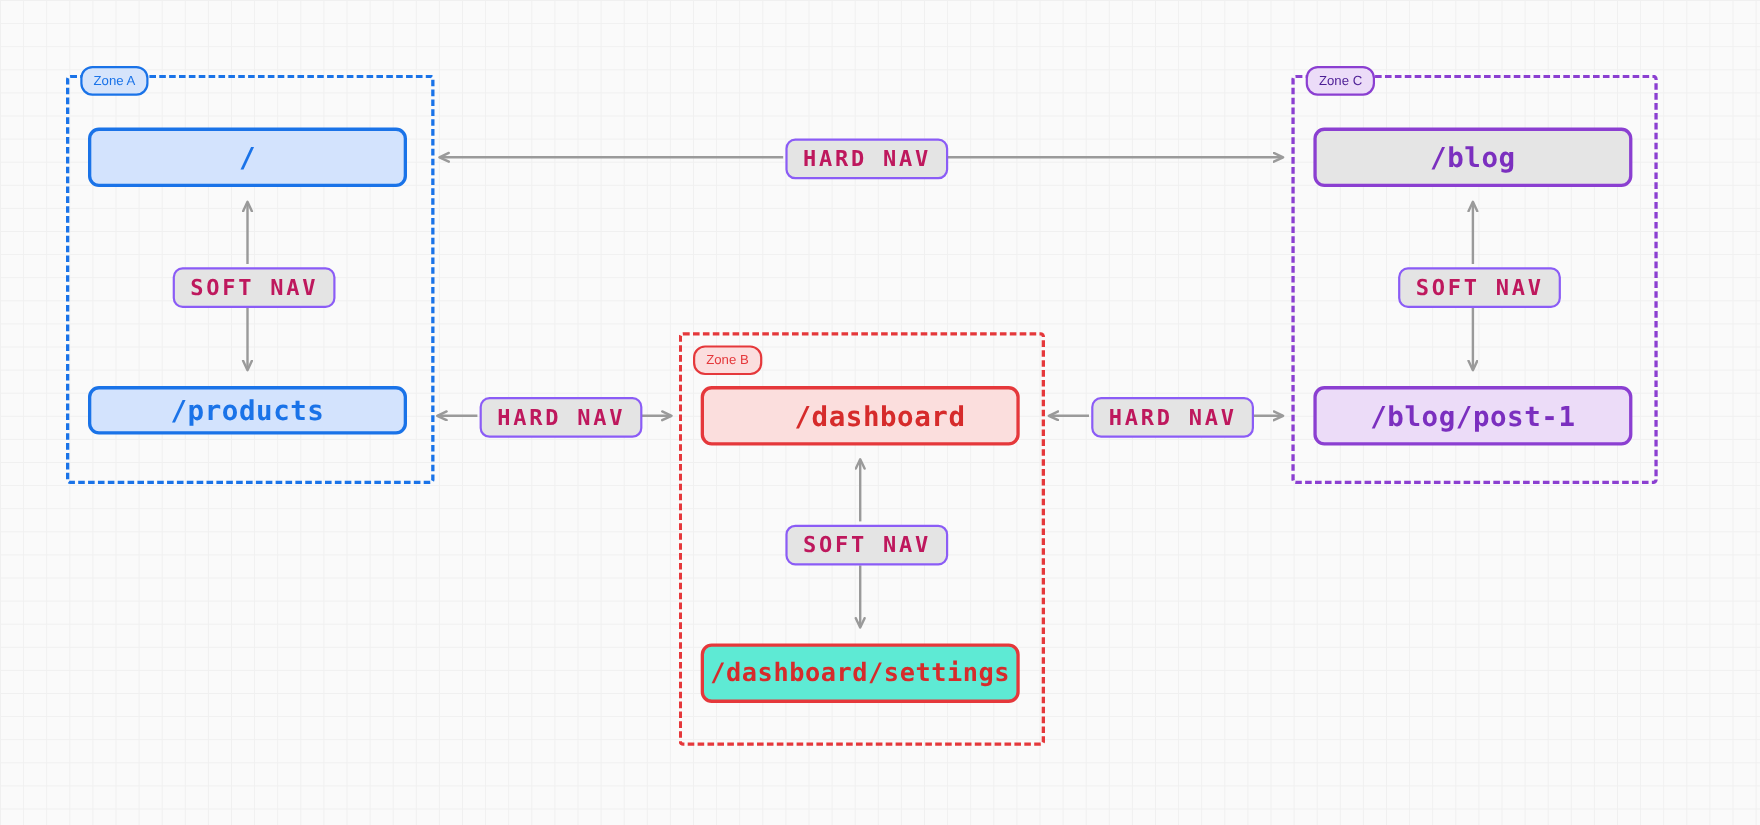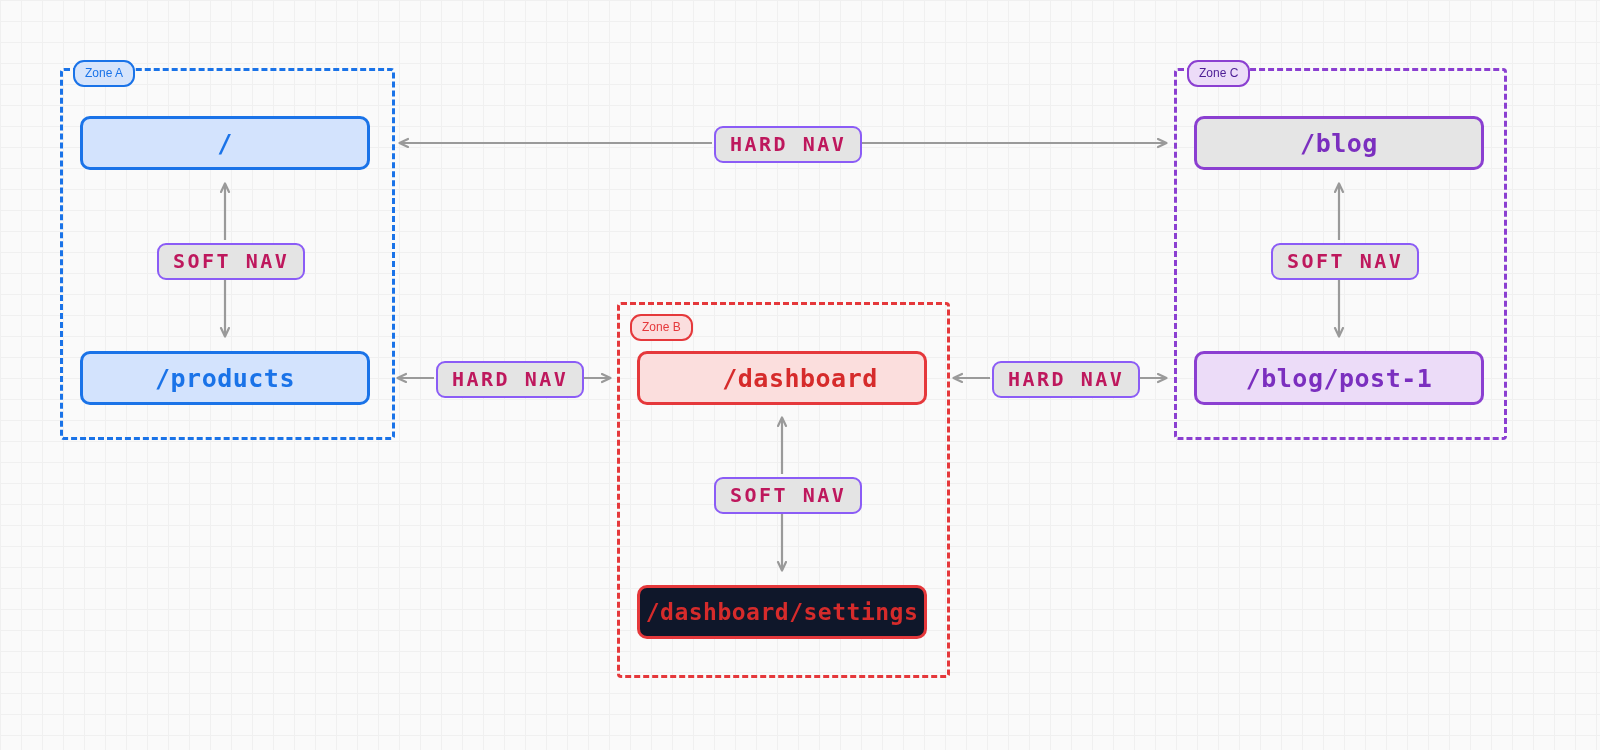--- a/index.html
+++ b/index.html
@@ -146,29 +146,29 @@
 
   <div class="zone" style="left:1174px; top:68px; width:333px; height:372px; border-color:#8b3fd1;"></div>
   <div class="zone-label" style="left:1187px; top:60px; color:#4c1d95; border-color:#8b3fd1; background:#ecdcf8;">
     <span>Zone C</span>
   </div>
 
   <div class="node" style="left:80px; top:116px; width:290px; height:54px; background:#d3e3fd; border-color:#1a73e8; color:#1a73e8;">
     <span>/</span>
   </div>
 
-  <div class="node" style="left:80px; top:351px; width:290px; height:54px; background:#d3e3fd; border-color:#1a73e8; color:#1a73e8;">
+  <div class="node" style="left:80px; top:351px; width:290px; height:44px; background:#d3e3fd; border-color:#1a73e8; color:#1a73e8;">
     <span>/products</span>
   </div>
 
   <div class="node" style="left:637px; top:351px; width:290px; height:54px; background:#fbdedd; border-color:#e5383b; color:#d62b2b;padding-left:36px;">
     <span>/dashboard</span>
   </div>
 
-  <div class="node" style="left:637px; top:585px; width:290px; height:54px; background:#0f172a; border-color:#e5383b; color:#d62b2b; font-size:23px;">
+  <div class="node" style="left:637px; top:585px; width:290px; height:54px; background:#5eead4; border-color:#e5383b; color:#d62b2b; font-size:23px;">
     <span>/dashboard/settings</span>
   </div>
 
   <div class="node" style="left:1194px; top:116px; width:290px; height:54px; background:#e5e5e5; border-color:#8b3fd1; color:#7b2fbf;">
     <span>/blog</span>
   </div>
 
   <div class="node" style="left:1194px; top:351px; width:290px; height:54px; background:#ecdcf8; border-color:#8b3fd1; color:#7b2fbf;justify-content:center;">
     <span>/blog/post-1</span>
   </div>

